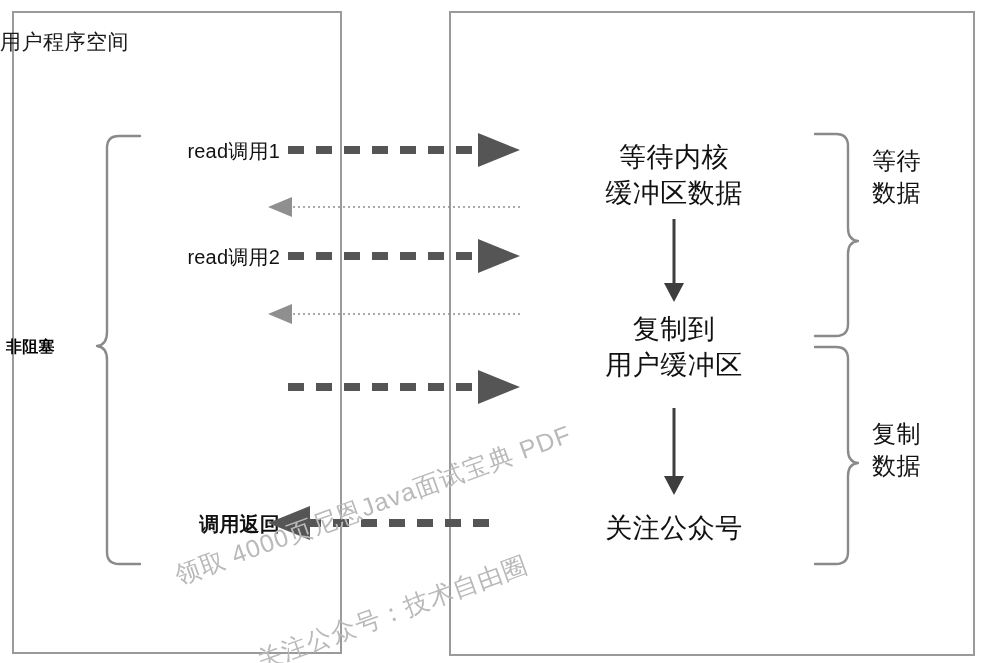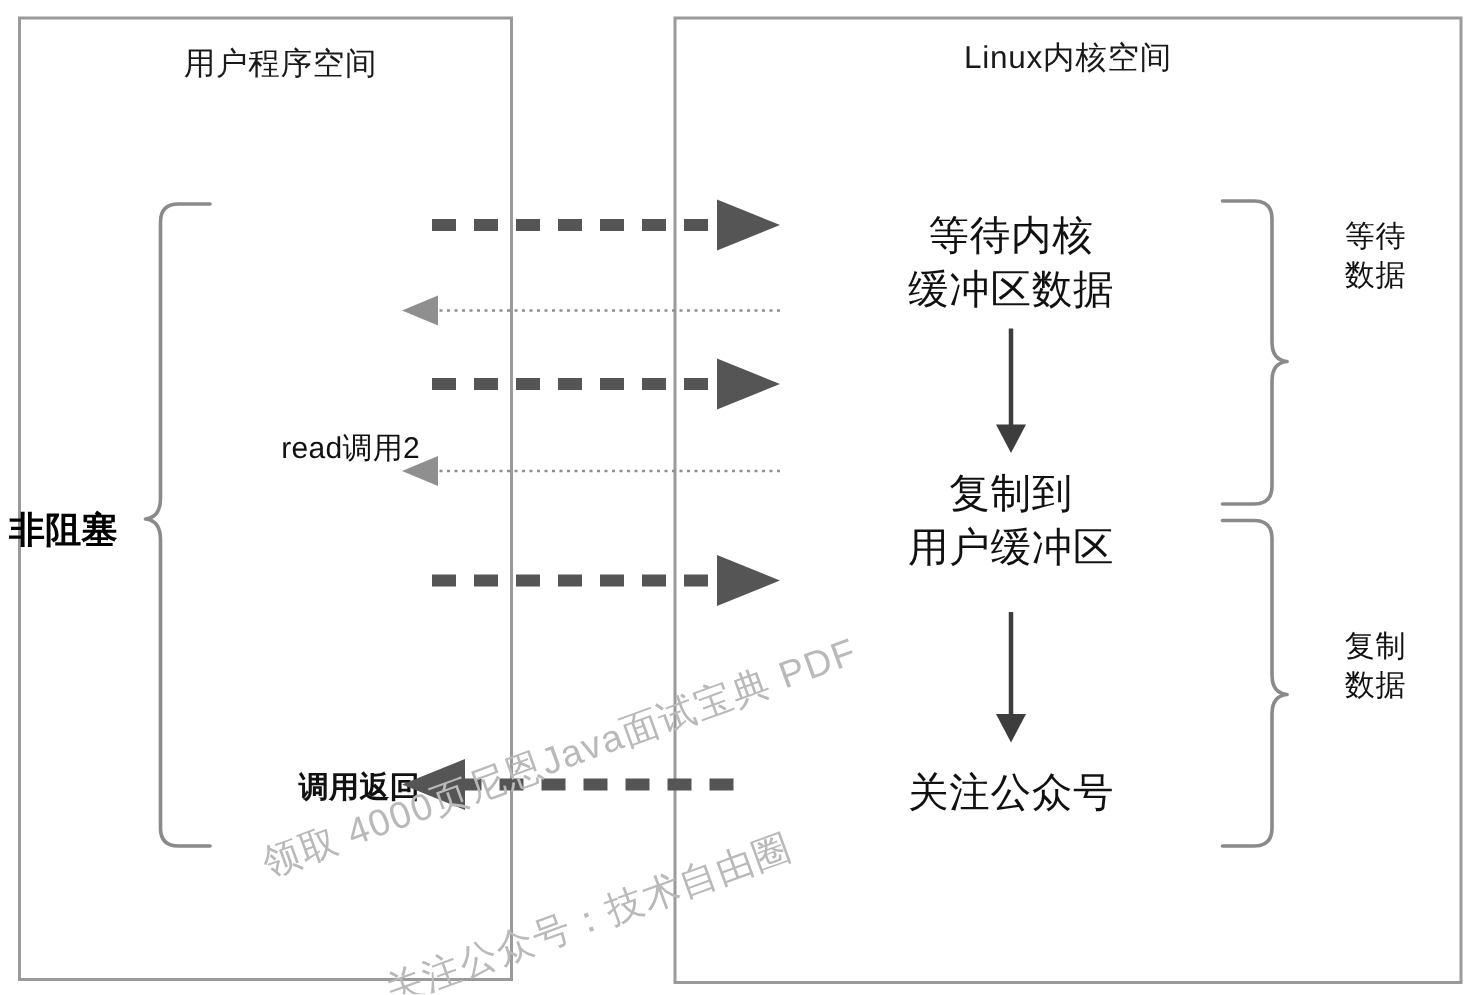--- a/index.html
+++ b/index.html
@@ -39,22 +39,20 @@
     position: absolute;
     font-size: 21px;
     color: #1a1a1a;
     white-space: nowrap;
     letter-spacing: 0.5px;
   }
   #user-space-title {
     left: 0;
     top: 28px;
     width: 342px;
-    text-align: center;
-    margin-left: 16px;
   }
   #kernel-space-title {
     left: 449px;
     top: 24px;
     width: 526px;
     text-align: center;
   }
   .call-label {
     position: absolute;
     font-size: 20px;
@@ -73,34 +71,34 @@
     position: absolute;
     font-size: 27px;
     color: #111111;
     text-align: center;
     line-height: 1.32;
     white-space: pre-line;
     letter-spacing: 0.5px;
   }
   .brace-label {
     position: absolute;
-    font-size: 20px;
+    font-size: 24px;
     color: #111111;
-    text-align: center;
+    text-align: left;
     line-height: 1.32;
     white-space: pre-line;
     letter-spacing: 0.5px;
   }
   #nonblocking-label {
     position: absolute;
     left: 6px;
     top: 337px;
     width: 94px;
     text-align: left;
-    font-size: 24px;
+    font-size: 16px;
     font-weight: bold;
     color: #000000;
     letter-spacing: 0.2px;
   }
   svg.layer {
     position: absolute;
     left: 0;
     top: 0;
     width: 988px;
     height: 663px;
@@ -129,26 +127,28 @@
 </style>
 </head>
 <body>
 
 <div id="canvas">
 
   <div class="space-box" id="user-space-box"></div>
   <div class="space-box" id="kernel-space-box"></div>
 
   <div class="space-title" id="user-space-title">用户程序空间</div>
-  <div class="space-title" id="kernel-space-title">Linux内核空间</div>
 
   <div id="nonblocking-label">非阻塞</div>
 
-
-  <div class="call-label" style="left:90px; top:244px; width:190px;margin-top:41px;">
+  <div class="call-label" style="left:90px; top:138px; width:190px;">
+    <span>read调用1</span>
+  </div>
+
+  <div class="call-label" style="left:90px; top:244px; width:190px;">
     <span>read调用2</span>
   </div>
 
 
   <div class="call-label" style="left:90px; top:511px; width:190px;font-weight:bold;">
     <span>调用返回</span>
   </div>
 
   <div class="kernel-step" style="left:584px; top:140px; width:180px;">等待内核
 缓冲区数据</div>

